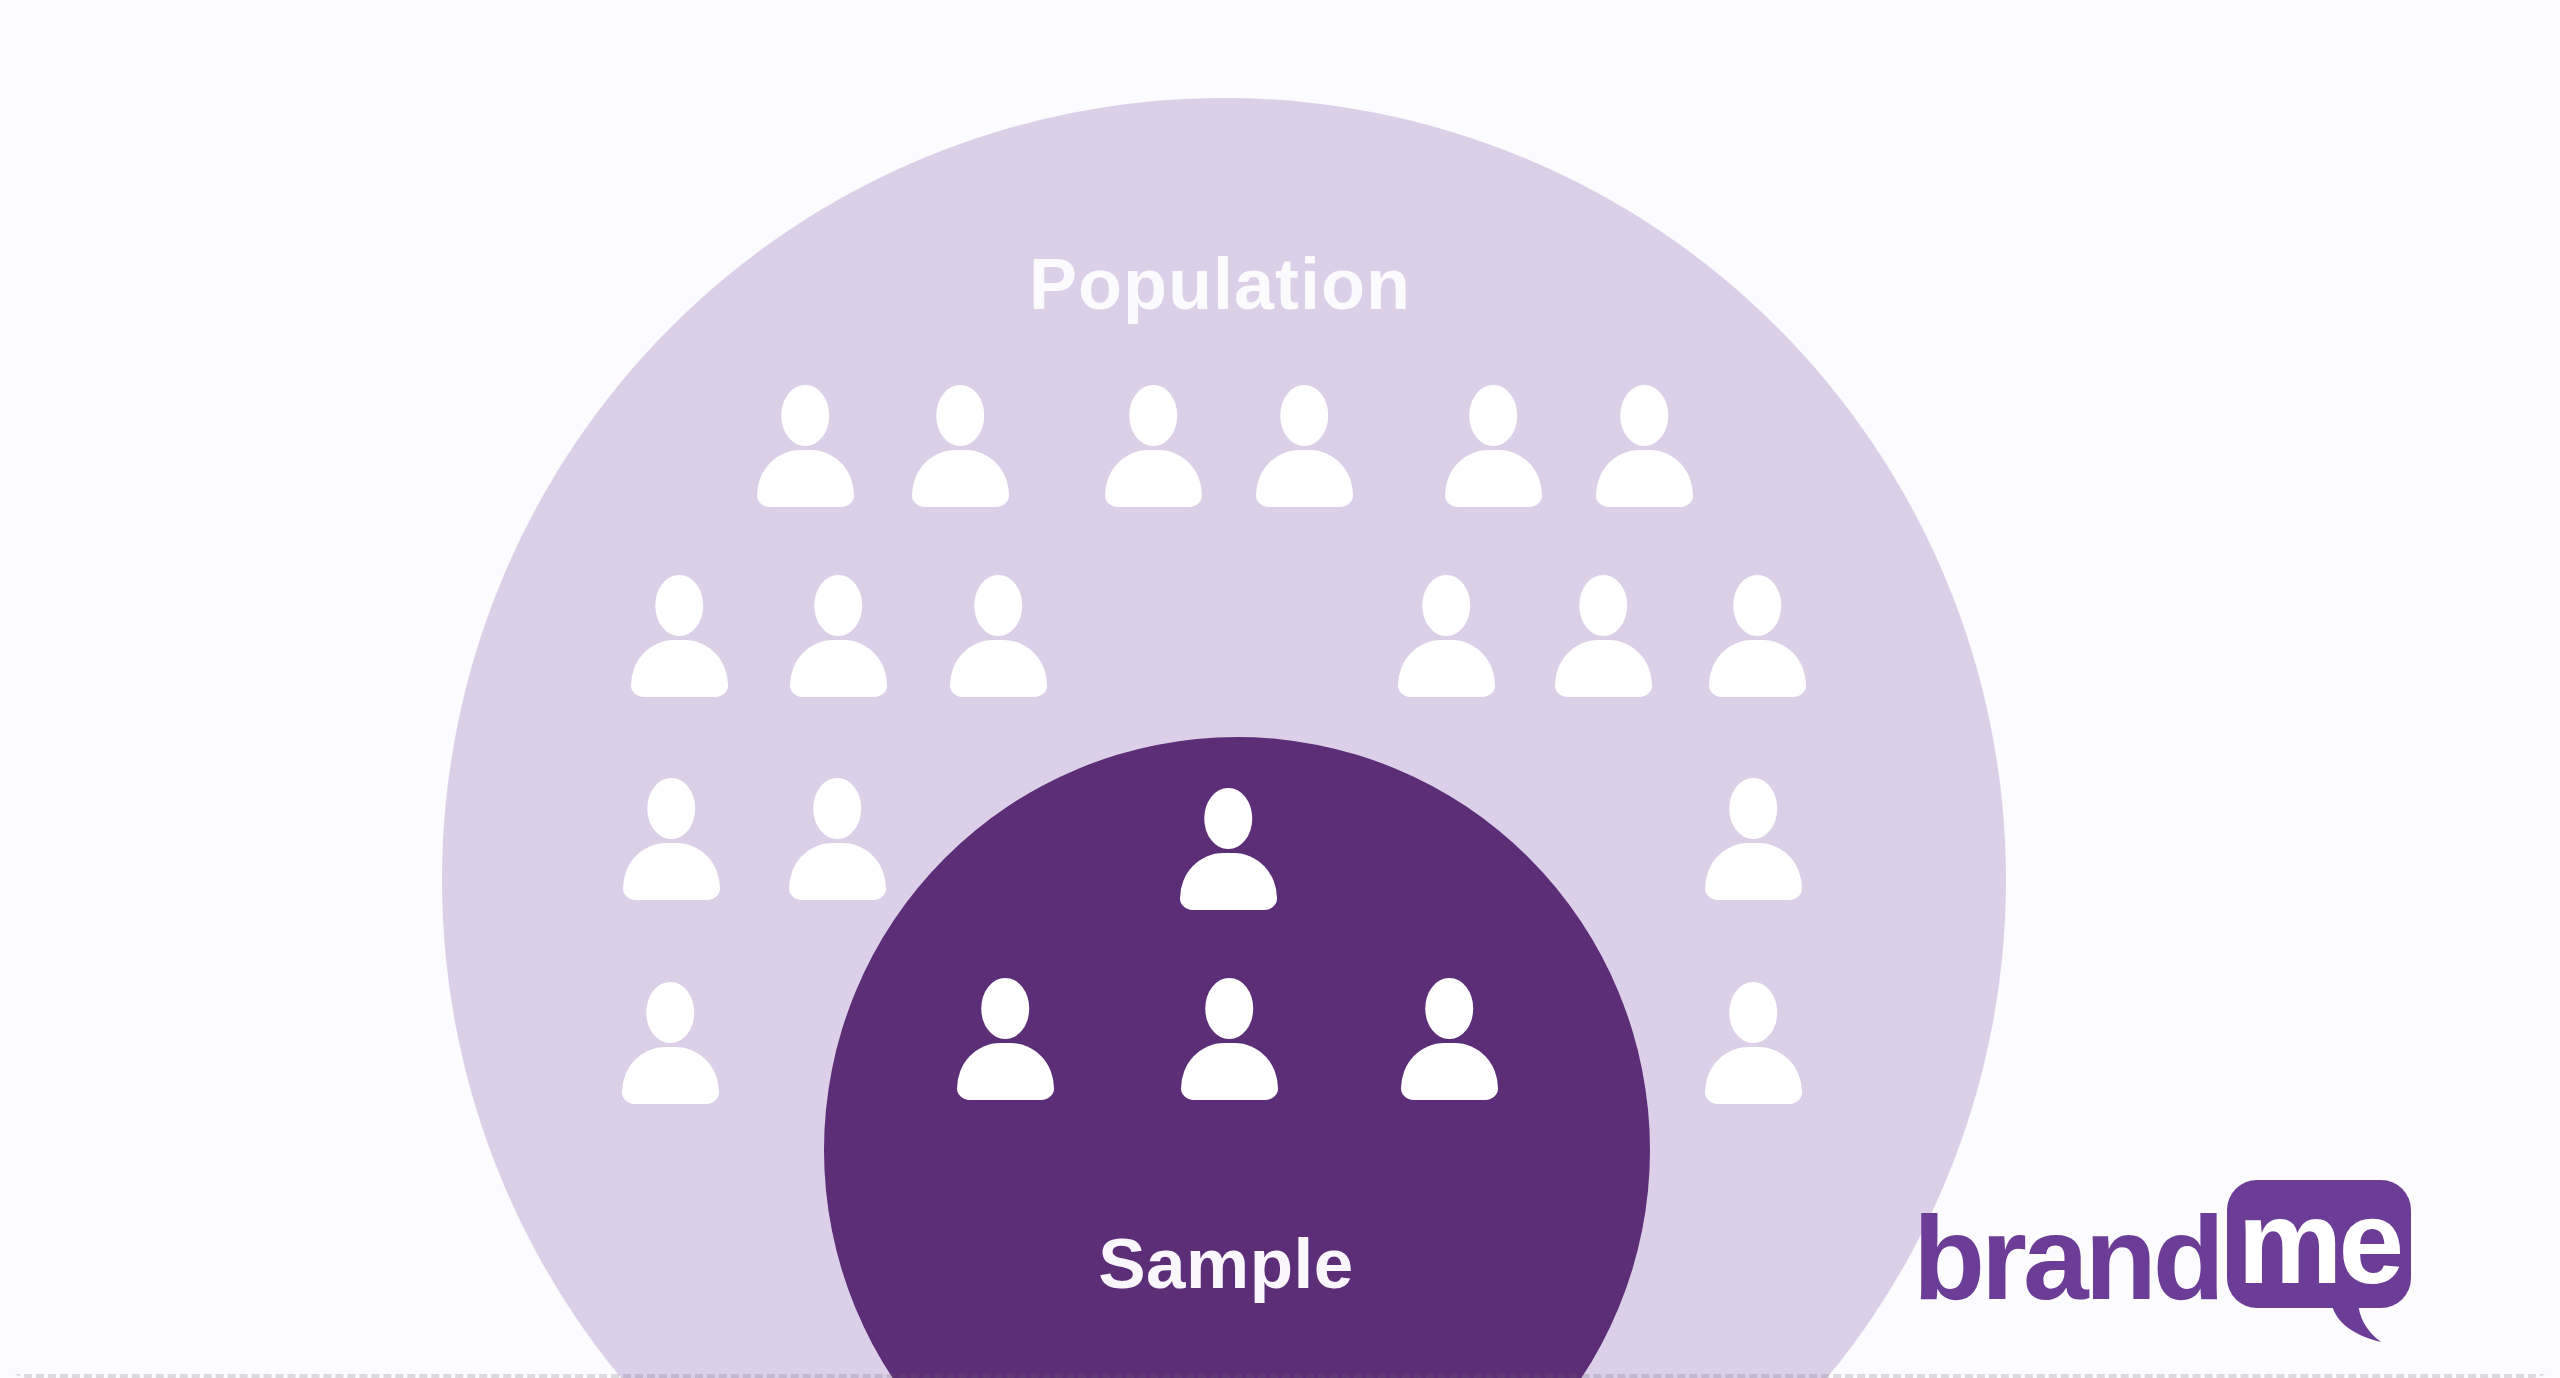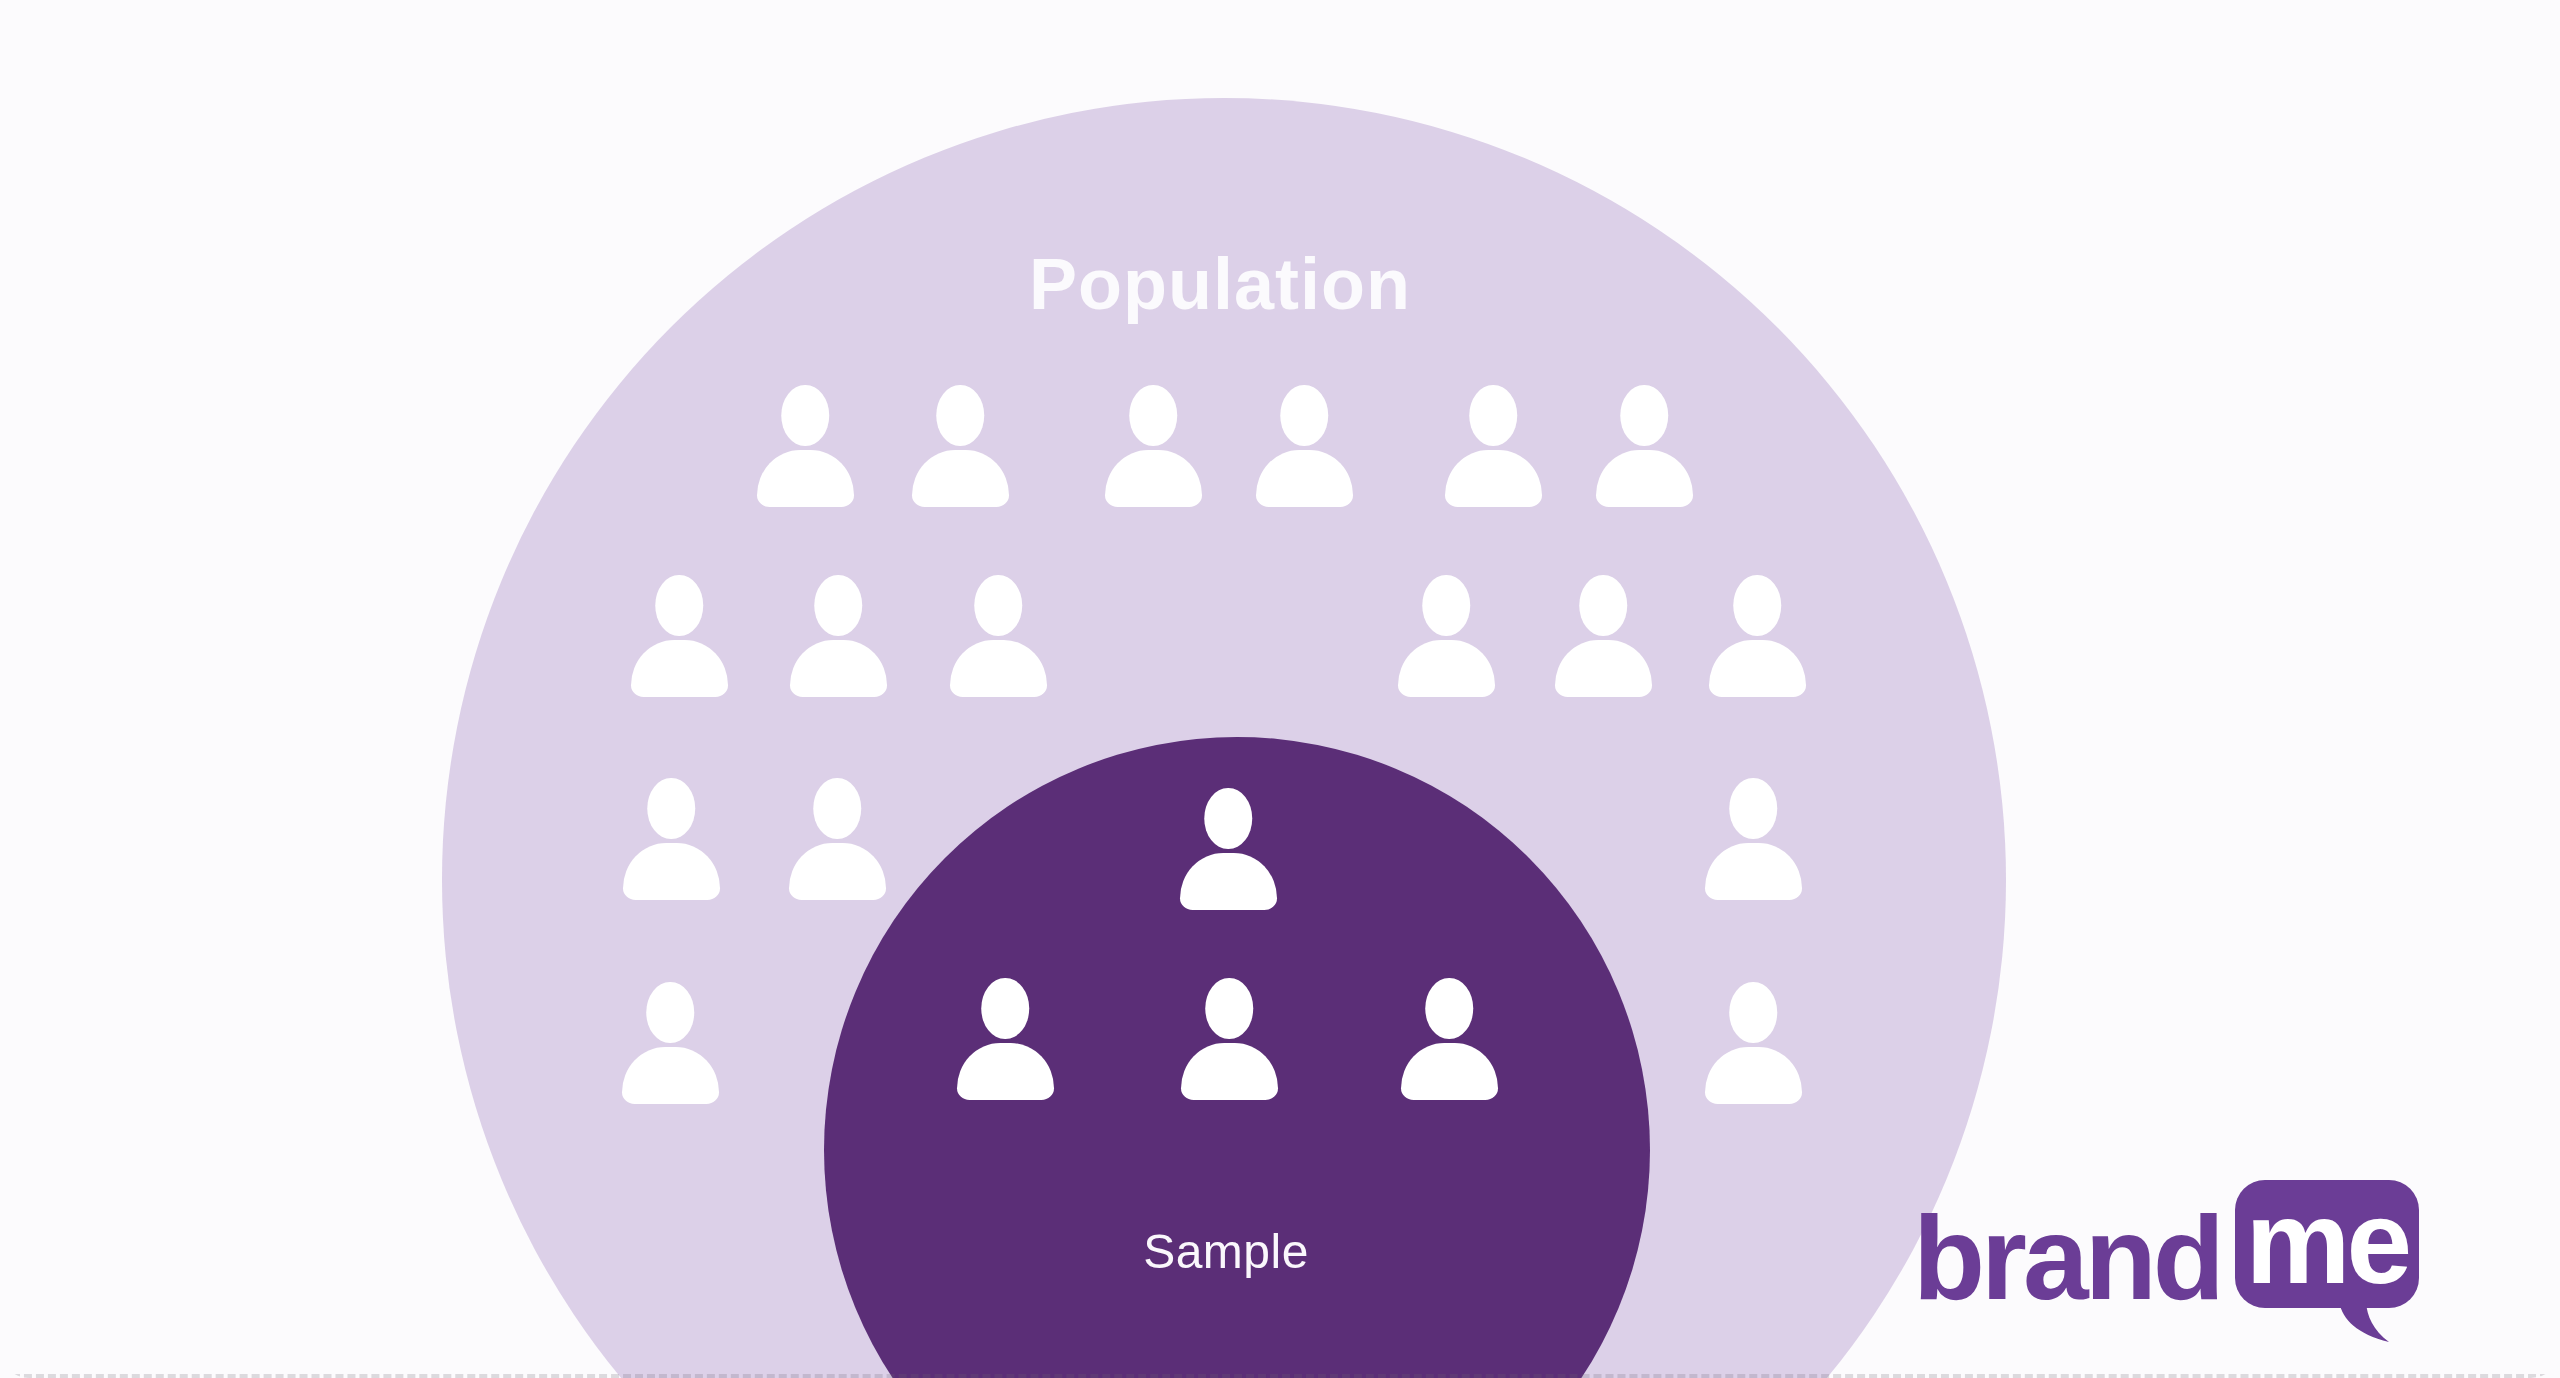--- a/index.html
+++ b/index.html
@@ -15,21 +15,21 @@
 
   .diagram-label{
     position:absolute;transform:translateX(-50%);
     line-height:1;white-space:nowrap;
   }
   .population-label{
     font-size:72px;font-weight:600;letter-spacing:1px;
     color:rgba(255,255,255,0.88);
   }
   .sample-label{
-    font-size:48px;font-weight:400;letter-spacing:0.5px;
+    font-size:71px;font-weight:700;letter-spacing:0.5px;
     color:#FAF7FC;
   }
 
   .person{position:absolute;}
   .person .head{
     position:absolute;top:0;left:50%;transform:translateX(-50%);
     width:49%;height:50%;
     border-radius:50%;
   }
   .person .body{
@@ -37,21 +37,21 @@
     width:100%;height:47%;
     border-radius:48% 48% 14% 14% / 85% 85% 22% 22%;
   }
 
   .logo{position:absolute;left:1913px;top:1180px;display:flex;align-items:center;}
   .brand-text{
     font-size:118px;font-weight:700;letter-spacing:-4px;
     line-height:1;position:relative;top:14px;
   }
   .bubble{
-    position:relative;margin-left:14px;
+    position:relative;margin-left:6px;
     width:184px;height:128px;border-radius:30px;
     display:flex;align-items:center;justify-content:center;
   }
   .bubble .me-text{
     font-size:118px;font-weight:700;letter-spacing:-4px;
     color:#FFFFFF;line-height:1;position:relative;top:-2px;
   }
   .bubble-tail{position:absolute;left:96px;top:122px;width:80px;height:46px;}
 
   .bottom-artifact{

